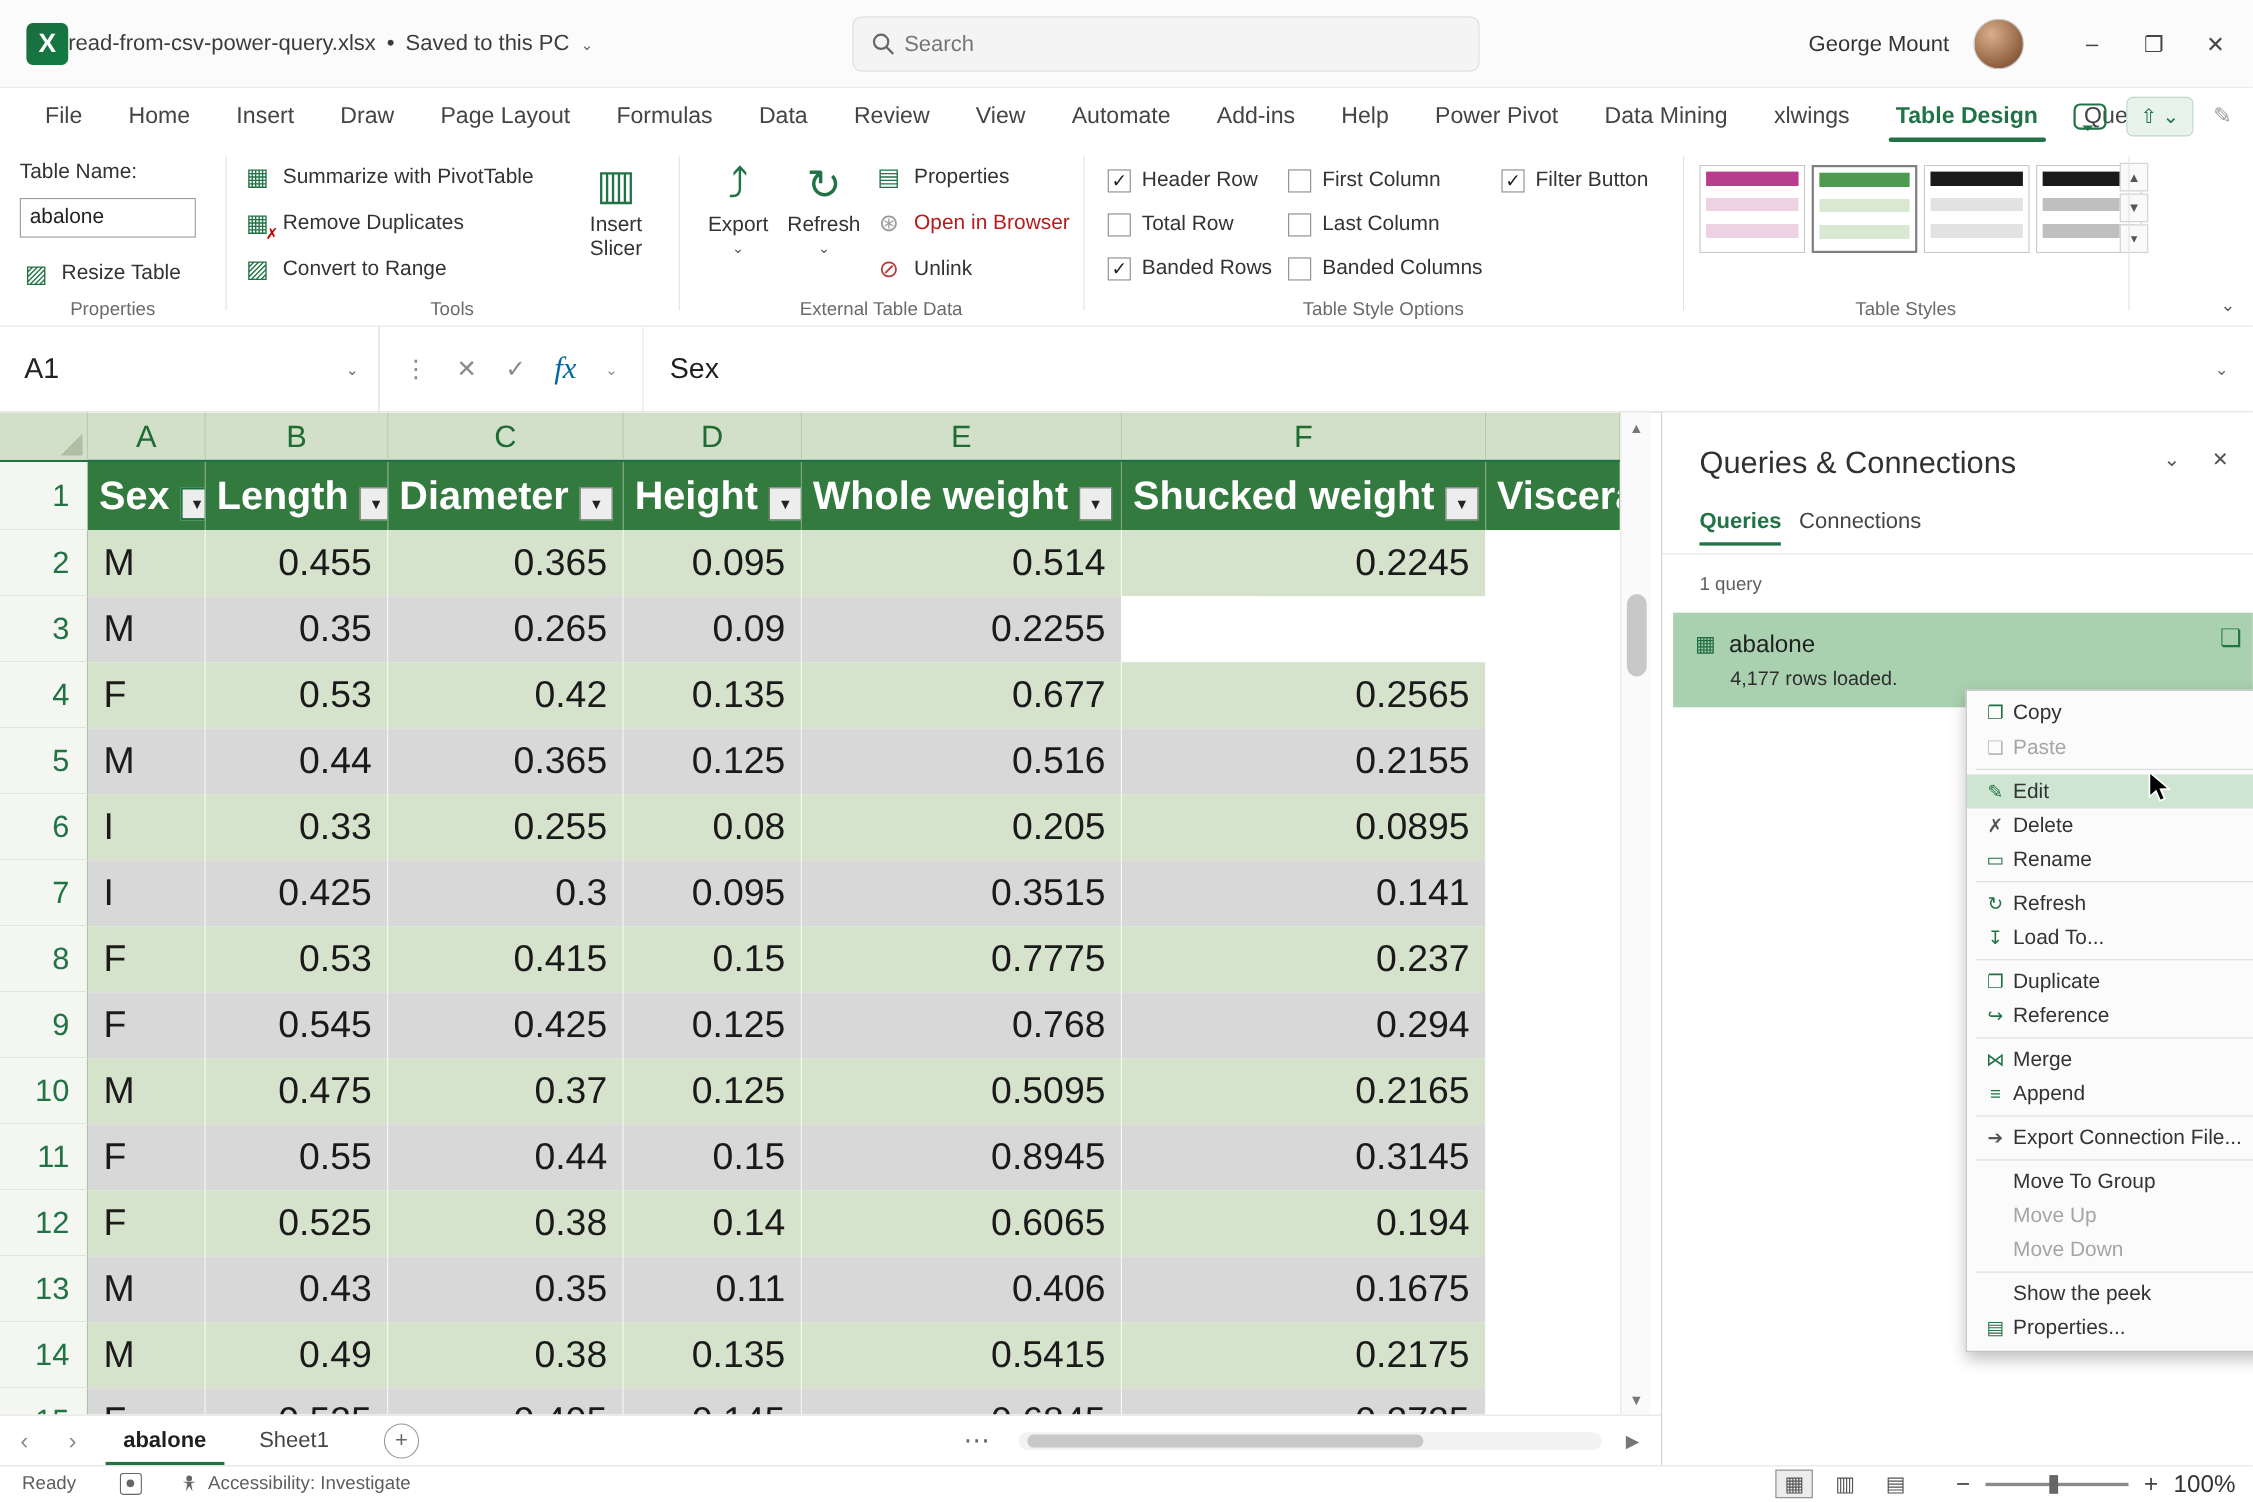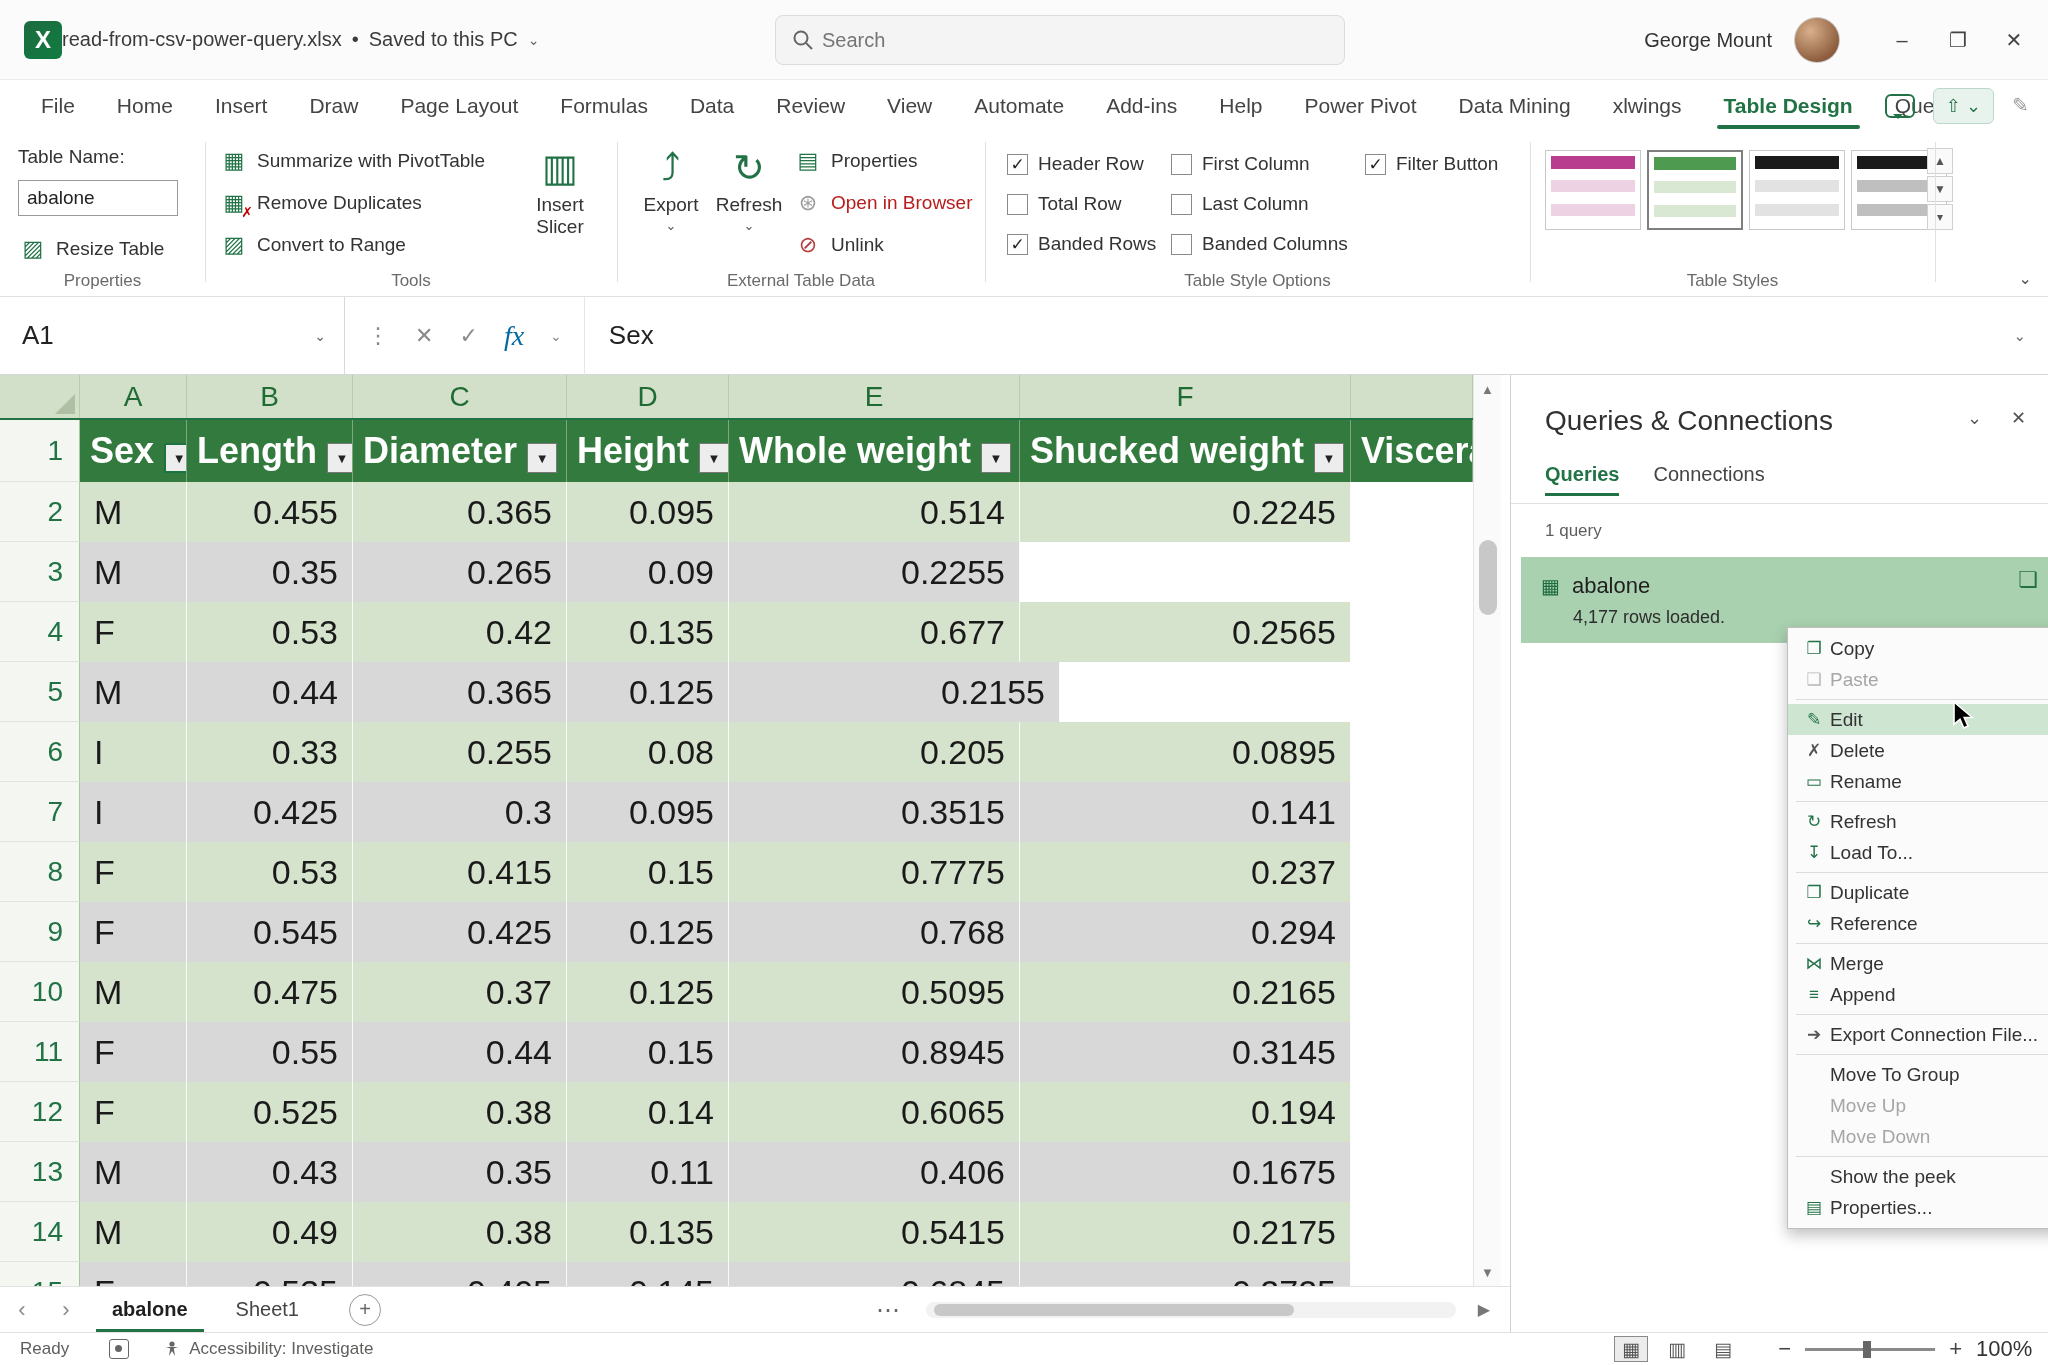--- a/index.html
+++ b/index.html
@@ -117,21 +117,21 @@
   .viewic.active{border:1px solid #8a8a8a;background:#ececec}
   .zoomctl{display:flex;align-items:center;gap:14px;margin-left:26px}
   .ztrack{position:relative;width:130px;height:3px;background:#8a8a8a}
   .zthumb{position:absolute;left:58px;top:-7px;width:8px;height:17px;background:#666}
   .zlabel{width:58px;font-size:22px;color:#333}
   
   #panel{position:absolute;left:1510px;top:375px;width:538px;height:957px;background:#fff;border-left:1px solid #d1d1d1}
   .p-title{position:absolute;left:34px;top:30px;font-size:28px;color:#323130}
   .p-close,.p-collapse{position:absolute;top:32px;font-size:18px;color:#555}
   .p-collapse{right:66px}.p-close{right:22px}
-  .p-tabs{position:absolute;left:34px;top:88px;display:flex;gap:34px}
+  .p-tabs{position:absolute;left:34px;top:88px;display:flex;gap:16px}
   .ptab{font-size:20px;color:#444;padding-bottom:10px;position:relative}
   .ptab.active{color:#217346;font-weight:bold}
   .ptab.active::after{content:"";position:absolute;left:0;right:0;bottom:0;height:3px;background:#217346}
   .p-rule{position:absolute;left:0;right:0;top:128px;height:1px;background:#e1e1e1}
   .p-count{position:absolute;left:34px;top:146px;font-size:17px;color:#605e5c}
   .query-item{position:absolute;left:10px;right:0;top:182px;height:86px;background:#a9d1af;display:flex;flex-direction:column;justify-content:center;padding-left:20px}
   .q-name-row{display:flex;align-items:center;gap:12px;font-size:22px;color:#1f1f1f}
   .q-name-row .qic{color:#1d6b40;font-size:20px}
   .q-status{font-size:18px;color:#2d2d2d;margin-top:8px;margin-left:32px}
   .q-peek-ic{position:absolute;right:10px;top:10px;color:#217346;font-size:22px}
@@ -431,20 +431,21 @@
     <span class="cell col-e">0.677</span>
     <span class="cell col-f">0.2565</span>
     <span class="cell col-g"></span>
   </div>
     <div class="trow band-gray" style="">
     <span class="rnum">5</span>
     <span class="cell col-a">M</span>
     <span class="cell col-b">0.44</span>
     <span class="cell col-c">0.365</span>
     <span class="cell col-d">0.125</span>
+    <span class="cell col-e">0.516</span>
     <span class="cell col-f">0.2155</span>
     <span class="cell col-g"></span>
   </div>
     <div class="trow band-green" style="">
     <span class="rnum">6</span>
     <span class="cell col-a">I</span>
     <span class="cell col-b">0.33</span>
     <span class="cell col-c">0.255</span>
     <span class="cell col-d">0.08</span>
     <span class="cell col-e">0.205</span>

